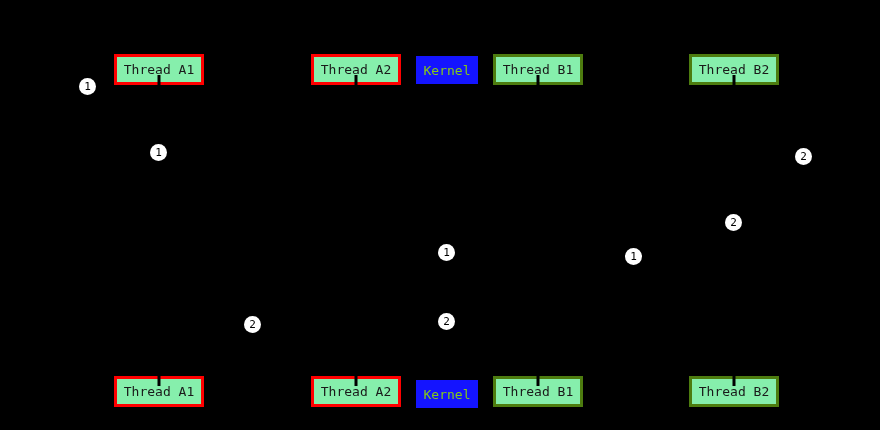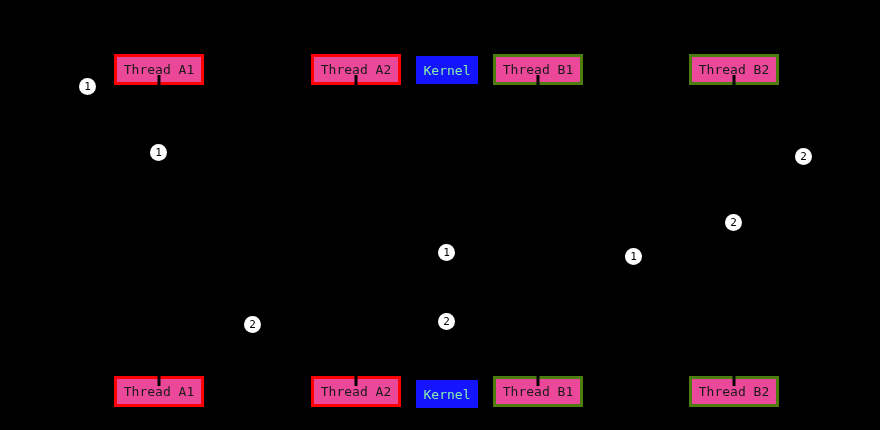--- a/index.html
+++ b/index.html
@@ -11,33 +11,33 @@
     position: relative;
     width: 880px;
     height: 430px;
     background: #000000;
     overflow: hidden;
     font-family: "DejaVu Sans Mono", "Liberation Mono", monospace;
   }
   .box {
     position: absolute;
     box-sizing: border-box;
-    background: #ec4899;
+    background: #86efac;
     display: flex;
     align-items: center;
     justify-content: center;
     font-size: 13px;
     color: #1a1a1a;
     white-space: nowrap;
   }
   .box.red  { border: 3px solid #ff0000; }
   .box.blue { border: 3px solid #4d7c0f; }
   .box.kernel {
     background: #1414ff;
-    color: #86efac;
+    color: #84cc16;
     border: none;
     align-items: center;
   }
   .tick {
     position: absolute;
     left: 50%;
     transform: translateX(-50%);
     width: 3px;
     height: 11px;
     background: #000000;

